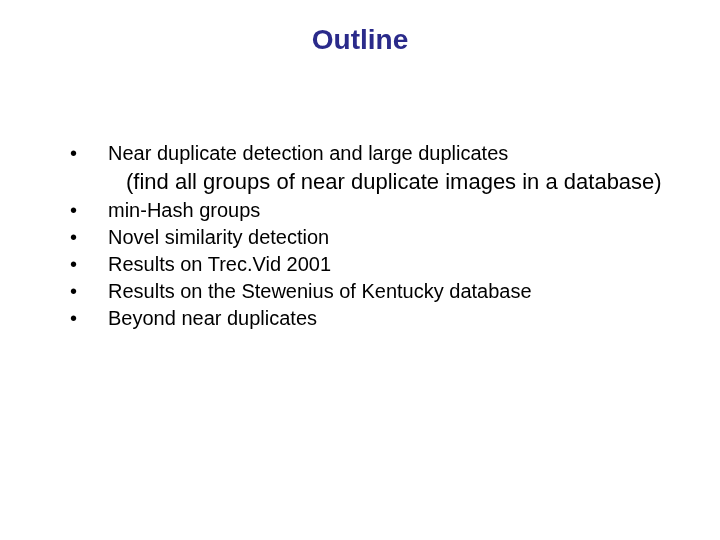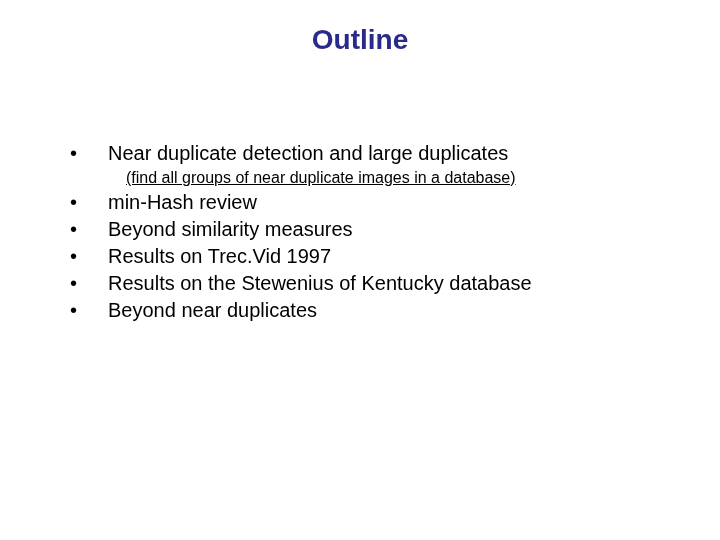--- a/index.html
+++ b/index.html
@@ -41,23 +41,22 @@
   }
   .bullet-col {
     width: 38px;
     flex: 0 0 38px;
     text-align: left;
   }
   .text-col {
     flex: 1;
   }
   .sub {
-    font-size: 16px;
+    font-size: 22px;
     padding-left: 18px;
-    text-decoration: underline;
   }
   .cont {
     padding-left: 4px;
   }
 </style>
 </head>
 <body>
 
 <div class="slide">
 
@@ -69,31 +68,31 @@
       <div class="bullet-col">•</div>
       <div class="text-col">Near duplicate detection and large duplicates</div>
     </div>
     <div class="row">
       <div class="bullet-col"></div>
       <div class="text-col sub">(find all groups of near duplicate images in a database)</div>
     </div>
 
     <div class="row">
       <div class="bullet-col">•</div>
-      <div class="text-col">min-Hash review</div>
+      <div class="text-col">min-Hash groups</div>
     </div>
 
     <div class="row">
       <div class="bullet-col">•</div>
-      <div class="text-col">Beyond similarity measures</div>
+      <div class="text-col">Novel similarity detection</div>
     </div>
 
     <div class="row">
       <div class="bullet-col">•</div>
-      <div class="text-col">Results on Trec.Vid 1997</div>
+      <div class="text-col">Results on Trec.Vid 2001</div>
     </div>
 
     <div class="row">
       <div class="bullet-col">•</div>
       <div class="text-col">Results on the Stewenius of Kentucky database</div>
     </div>
 
     <div class="row">
       <div class="bullet-col">•</div>
       <div class="text-col">Beyond near duplicates</div>

